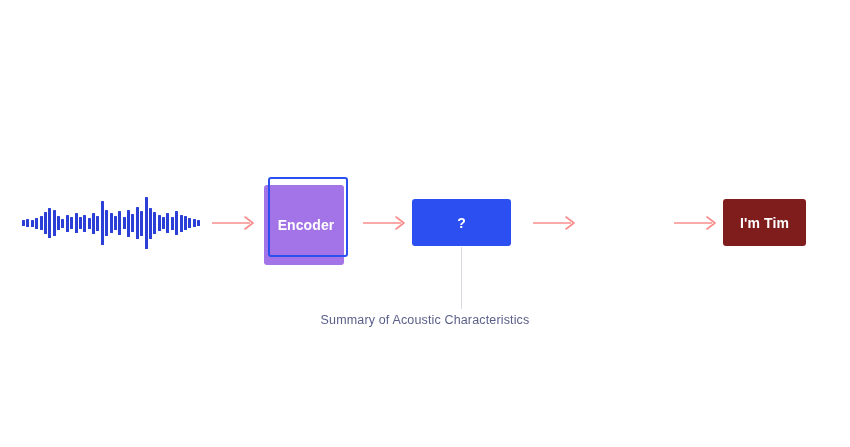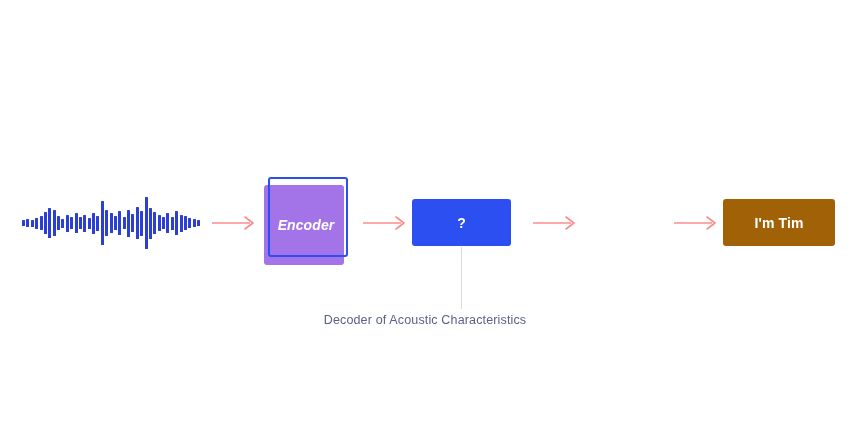--- a/index.html
+++ b/index.html
@@ -177,21 +177,21 @@
       <div class="wbar" style="height: 6px; background: rgb(43, 63, 214);"></div>
     </div>
 
   <div class="arrow" style="left:212px; width:46px;">
     <svg width="46" height="22" viewBox="0 0 46 22" aria-hidden="true">
       <line x1="0" y1="11" x2="38" y2="11" stroke="#FA8C8C" stroke-width="1.6"></line>
       <polyline points="33,5 41,11 33,17" fill="none" stroke="#FA8C8C" stroke-width="1.6" stroke-linecap="round" stroke-linejoin="round"></polyline>
     </svg>
   </div>
 
-  <div class="stackbox" style="left:264px; top:177px;font-style:italic;">
+  <div class="stackbox" style="left:264px; top:177px;">
     <div class="fill" style="background:#A374E8;"></div>
     <div class="outline"></div>
     <div class="boxlabel">Encoder</div>
   </div>
 
   <div class="arrow" style="left:363px; width:46px;">
     <svg width="46" height="22" viewBox="0 0 46 22" aria-hidden="true">
       <line x1="0" y1="11" x2="38" y2="11" stroke="#FA8C8C" stroke-width="1.6"></line>
       <polyline points="33,5 41,11 33,17" fill="none" stroke="#FA8C8C" stroke-width="1.6" stroke-linecap="round" stroke-linejoin="round"></polyline>
     </svg>
@@ -211,19 +211,19 @@
   </div>
 
 
   <div class="arrow" style="left:674px; width:46px;">
     <svg width="46" height="22" viewBox="0 0 46 22" aria-hidden="true">
       <line x1="0" y1="11" x2="38" y2="11" stroke="#FA8C8C" stroke-width="1.6"></line>
       <polyline points="33,5 41,11 33,17" fill="none" stroke="#FA8C8C" stroke-width="1.6" stroke-linecap="round" stroke-linejoin="round"></polyline>
     </svg>
   </div>
 
-  <div class="flatbox" style="left:723px; top:199px; width:112px; height:47px; background:#a16207;">
+  <div class="flatbox" style="left:723px; top:199px; width:83px; height:47px; background:#7f1d1d;">
     <span>I'm Tim</span>
   </div>
 
-  <div id="caption">Decoder of Acoustic Characteristics</div>
+  <div id="caption">Summary of Acoustic Characteristics</div>
 
 </div>
 
 </body></html>

